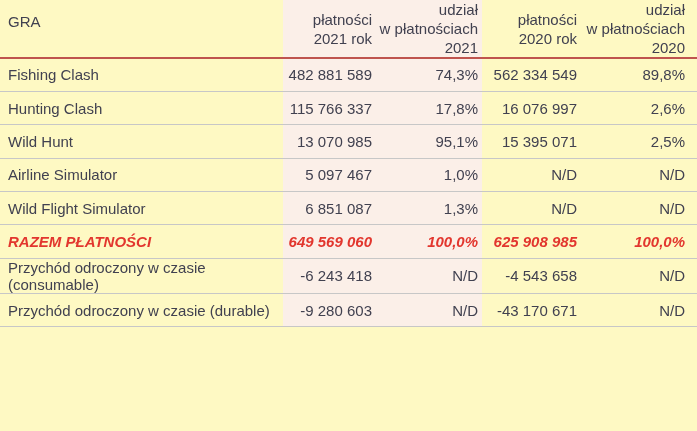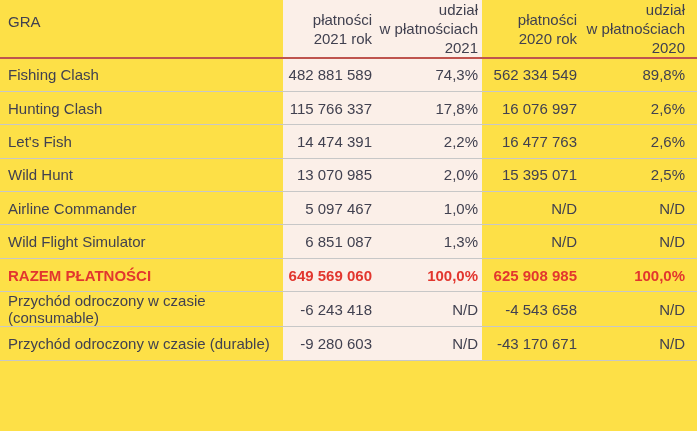--- a/index.html
+++ b/index.html
@@ -14,21 +14,21 @@
     margin: 0;
     padding: 0;
     background: #ffffff;
     font-family: "Liberation Sans", "DejaVu Sans", sans-serif;
     color: var(--text);
   }
   .page {
     width: 697px;
     height: 431px;
     overflow: hidden;
-    background: #fde047;
+    background: #fef9c3;
   }
   table.payments {
     border-collapse: collapse;
     table-layout: fixed;
     width: 697px;
     font-size: 15px;
   }
   col.c1 { width: 283px; }
   col.c2 { width: 95px; }
   col.c3 { width: 104px; }
@@ -63,20 +63,21 @@
   .p2 { padding-right: 6px; }
   .p3 { padding-right: 4px; }
   .p4 { padding-right: 5px; }
   .p5 { padding-right: 12px; }
 
   .hl { background: var(--hl); }
 
   tr.emphasis td {
     color: var(--red);
     font-weight: 700;
+    font-style: italic;
   }
 </style>
 </head>
 <body>
 
 <div class="page">
   <table class="payments">
     <colgroup>
       <col class="c1">
         <col class="c2">
@@ -108,35 +109,28 @@
           <td class="num p5">89,8%</td>
         </tr>
         <tr>
           <td class="td-game">Hunting Clash</td>
           <td class="num p2 hl">115 766 337</td>
           <td class="num p3 hl">17,8%</td>
           <td class="num p4">16 076 997</td>
           <td class="num p5">2,6%</td>
         </tr>
         <tr>
-          <td class="td-game">Let's Fish</td>
-          <td class="num p2 hl">14 474 391</td>
-          <td class="num p3 hl">2,2%</td>
-          <td class="num p4">16 477 763</td>
-          <td class="num p5">2,6%</td>
-        </tr>
-        <tr>
           <td class="td-game">Wild Hunt</td>
           <td class="num p2 hl">13 070 985</td>
-          <td class="num p3 hl">2,0%</td>
+          <td class="num p3 hl">95,1%</td>
           <td class="num p4">15 395 071</td>
           <td class="num p5">2,5%</td>
         </tr>
         <tr>
-          <td class="td-game">Airline Commander</td>
+          <td class="td-game">Airline Simulator</td>
           <td class="num p2 hl">5 097 467</td>
           <td class="num p3 hl">1,0%</td>
           <td class="num p4">N/D</td>
           <td class="num p5">N/D</td>
         </tr>
         <tr>
           <td class="td-game">Wild Flight Simulator</td>
           <td class="num p2 hl">6 851 087</td>
           <td class="num p3 hl">1,3%</td>
           <td class="num p4">N/D</td>

